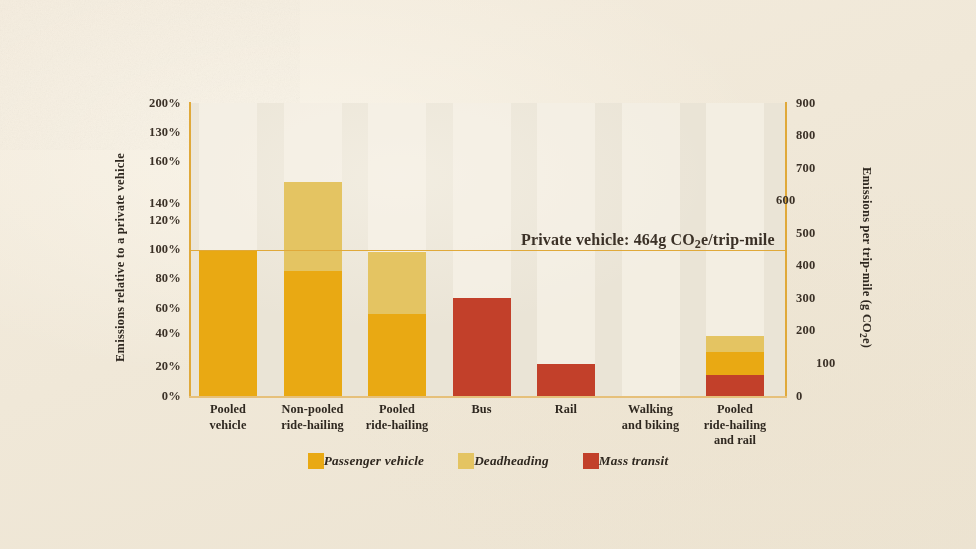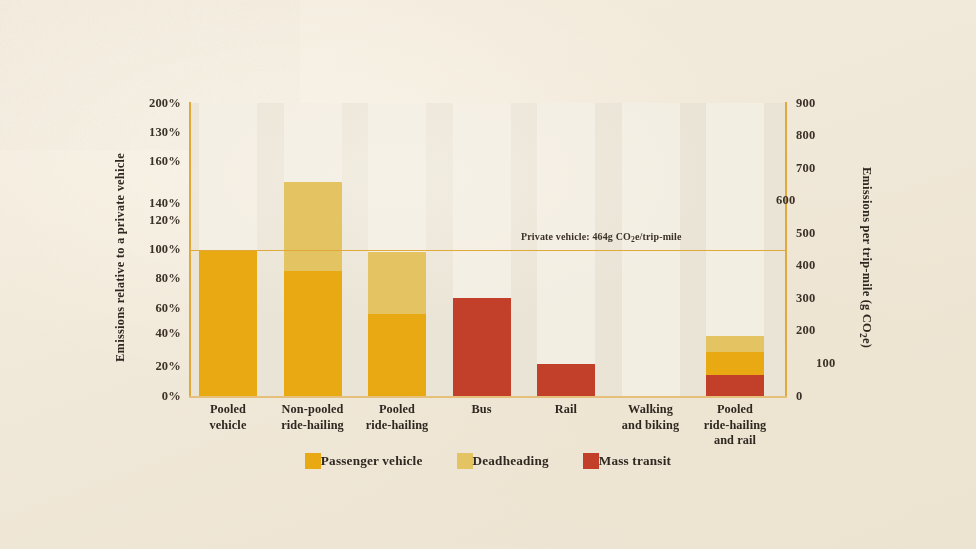--- a/index.html
+++ b/index.html
@@ -129,21 +129,21 @@
     left: 189px;
     top: 249.5px;
     width: 598px;
     height: 1.6px;
     background: #e0a93a;
   }
   #refline-label {
     position: absolute;
     left: 521px;
     top: 231px;
-    font-size: 10px;
+    font-size: 16px;
     font-weight: bold;
     color: #3b3127;
     white-space: nowrap;
     letter-spacing: 0.15px;
   }
 
   
   .cat-label {
     position: absolute;
     top: 402px;
@@ -164,20 +164,21 @@
     width: 976px;
     display: flex;
     justify-content: center;
     align-items: center;
     gap: 34px;
   }
   .legend-item {
     display: flex;
     align-items: center;
     gap: 0;
+    font-style: italic;
   }
   .legend-swatch {
     width: 16px;
     height: 16px;
     display: block;
   }
   .legend-text {
     font-size: 13.2px;
     font-weight: bold;
     color: #2f2820;

